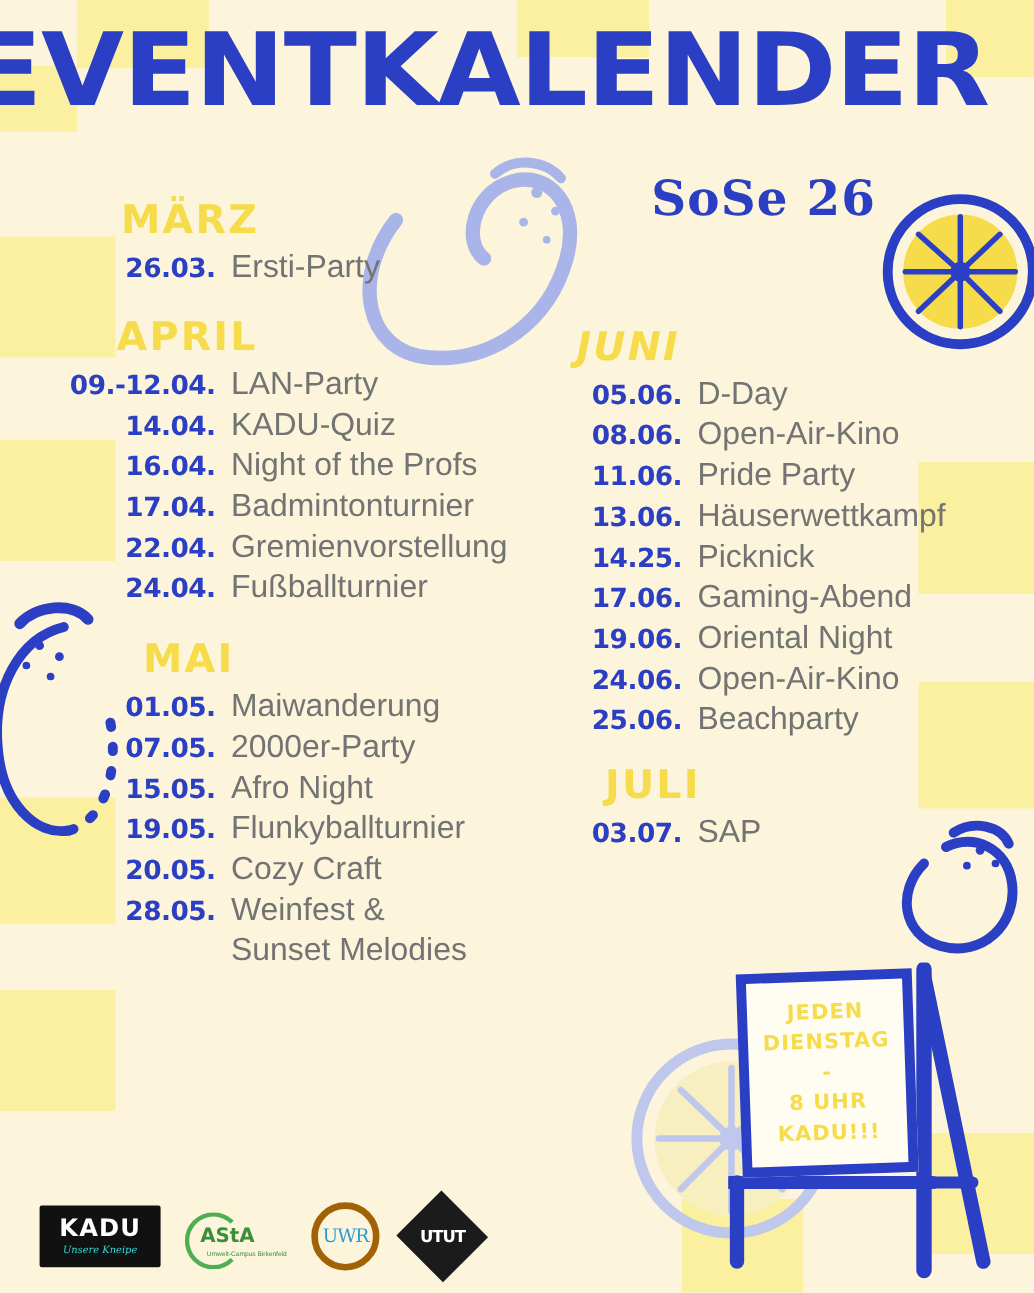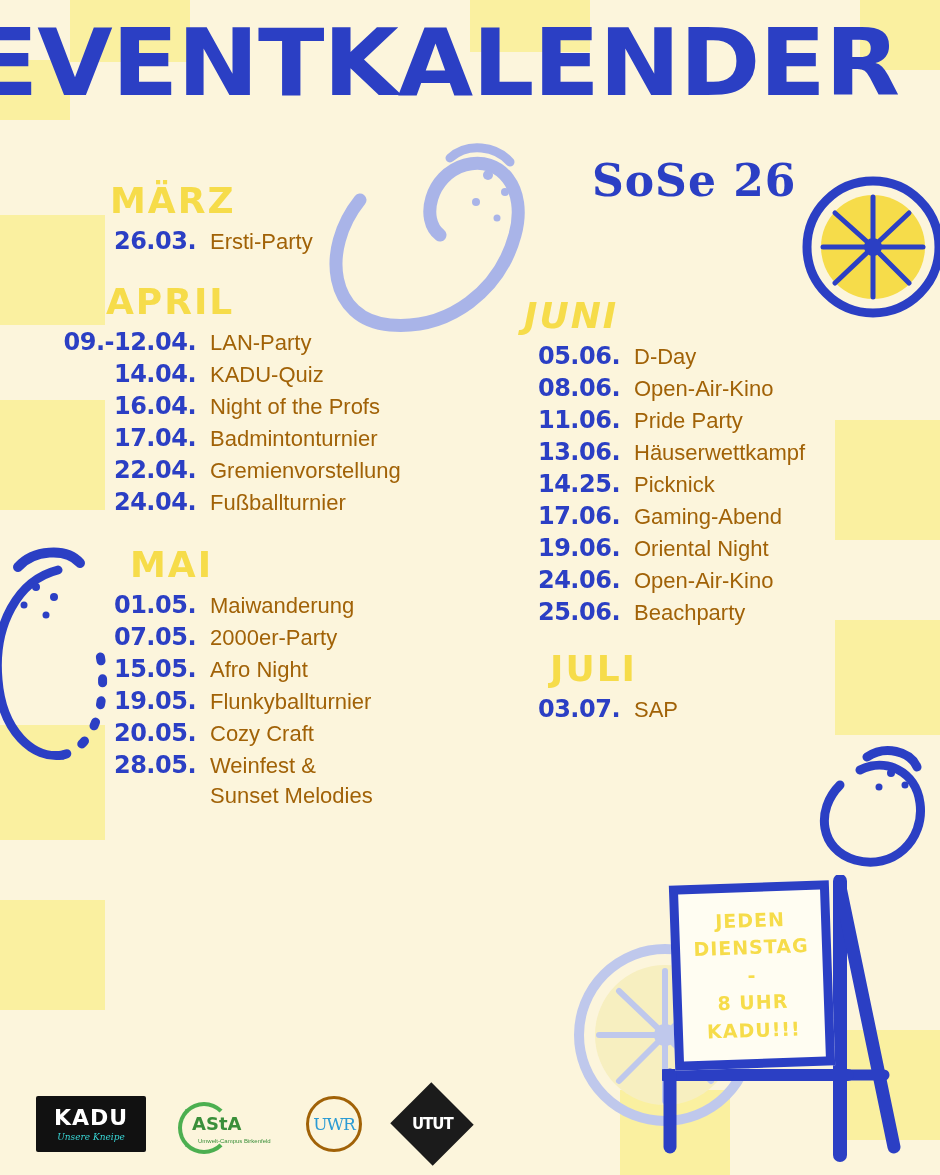--- a/index.html
+++ b/index.html
@@ -96,38 +96,38 @@
     font-weight: bold;
     font-size: 24px;
     color: #2B3FC4;
     text-align: right;
     width: 136px;
     flex: 0 0 136px;
     letter-spacing: -0.5px;
   }
   .ev-name {
     font-family: "Liberation Sans", sans-serif;
-    font-size: 22px;
-    color: #a16207;
+    font-size: 29px;
+    color: #737373;
     margin-left: 14px;
     white-space: nowrap;
   }
   .ev-name.cont {
     margin-left: 14px;
   }
   .col-right .ev-date { width: 100px; flex: 0 0 100px; }
 
   
   .logos {
     position: absolute;
     left: 36px;
     bottom: 22px;
     display: flex;
     align-items: center;
-    gap: 30px;
+    gap: 20px;
     z-index: 4;
   }
   .logo-kadu {
     width: 110px;
     height: 56px;
     background: #111111;
     display: flex;
     flex-direction: column;
     align-items: center;
     justify-content: center;
@@ -178,21 +178,21 @@
     color: #3a8f3a;
     white-space: nowrap;
   }
   .logo-uwr {
     width: 64px; height: 56px;
     display: flex; align-items: center; justify-content: center;
     position: relative;
   }
   .logo-uwr .circ {
     width: 50px; height: 50px;
-    border: 3px solid #a16207;
+    border: 6px solid #a16207;
     border-radius: 50%;
     display: flex; align-items: center; justify-content: center;
   }
   .logo-uwr .w {
     font-family: "DejaVu Serif", serif;
     font-size: 17px;
     color: #2B9BD4;
     letter-spacing: -1px;
   }
   .logo-utut {

